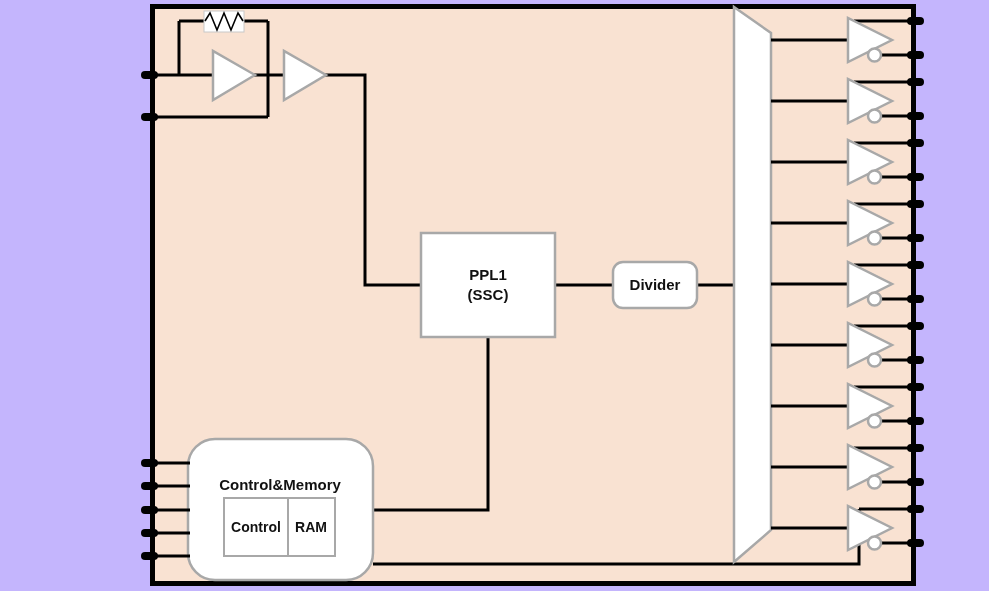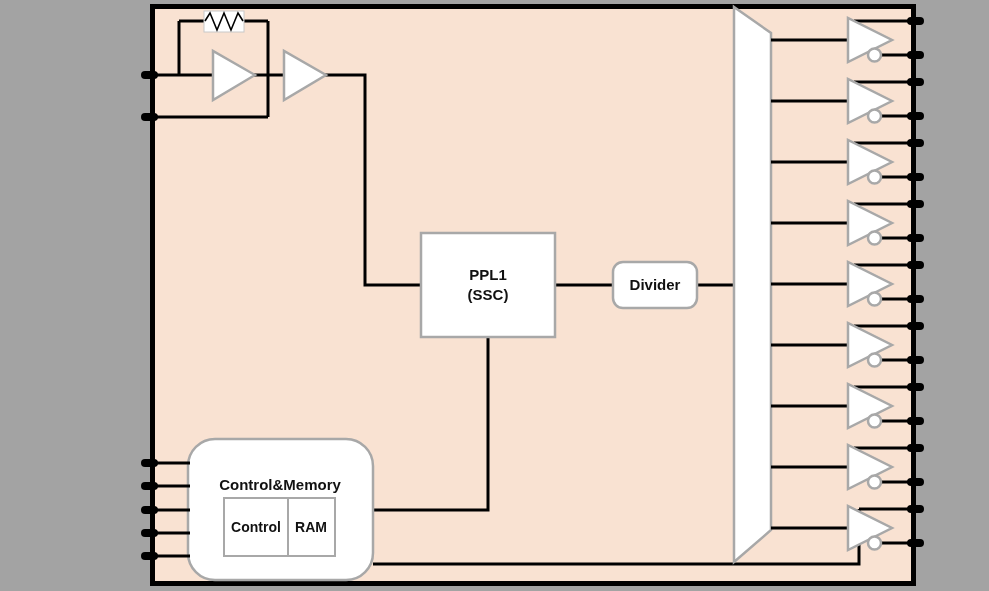--- a/index.html
+++ b/index.html
@@ -1,16 +1,16 @@
 <!DOCTYPE html>
 <html><head>
 <meta charset="utf-8">
 <style>
   html,body{margin:0;padding:0;background:#000;}
-  #stage{position:relative;width:989px;height:591px;background:#a3a3a3;overflow:hidden;}
+  #stage{position:relative;width:989px;height:591px;background:#c4b5fd;overflow:hidden;}
   svg{display:block;}
   .wire{stroke:#000;stroke-width:3;fill:none;}
   .thinwire{stroke:#000;stroke-width:1.6;fill:none;}
   .block{fill:#fff;stroke:#a8a8a8;stroke-width:2.5;}
   .subblock{fill:#fff;stroke:#a8a8a8;stroke-width:2;}
   .pinstub{fill:#000;stroke:none;}
   .lbl{font:bold 15px "Liberation Sans", sans-serif;fill:#111;text-anchor:middle;}
   .lbl-sm{font:bold 14px "Liberation Sans", sans-serif;fill:#111;text-anchor:middle;}
 </style>
 </head>

